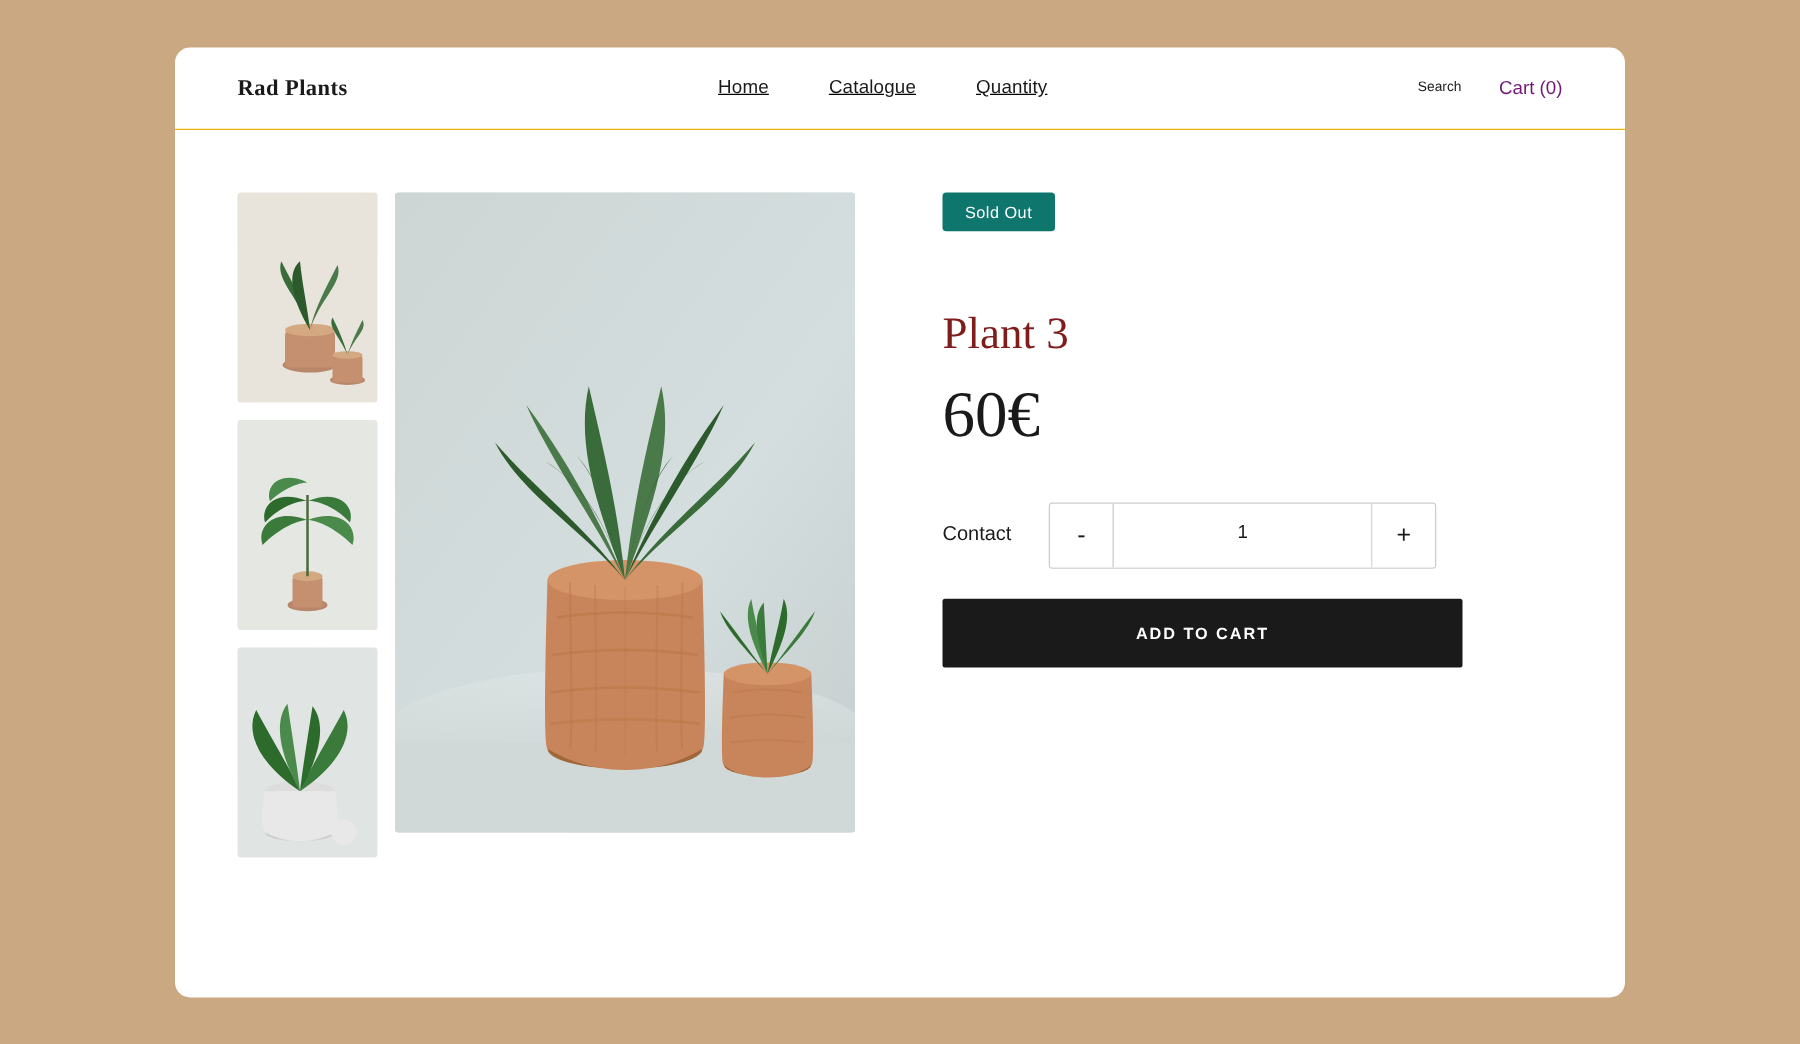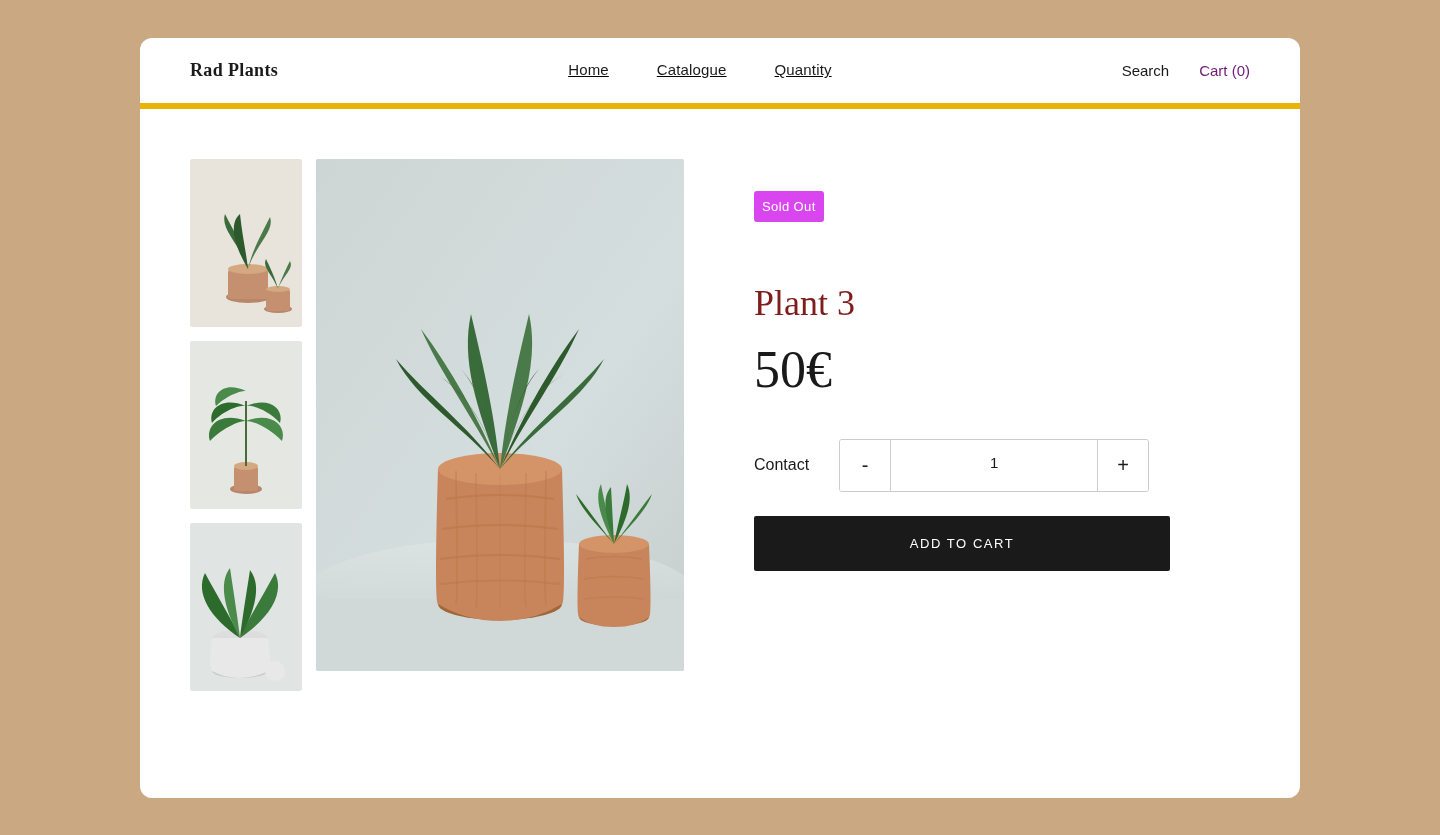--- a/index.html
+++ b/index.html
@@ -21,21 +21,21 @@
       padding: 0;
       overflow: hidden;
     }
 
     
     .header {
       display: flex;
       align-items: center;
       justify-content: space-between;
       padding: 22px 50px;
-      border-bottom: 6px solid #eab308;
+      border-bottom: 1px solid #eab308;
     }
 
     .brand-logo {
       font-size: 18px;
       font-weight: 700;
       letter-spacing: 0.02em;
       color: #1a1a1a;
       font-family: Georgia, serif;
     }
 
@@ -54,21 +54,21 @@
       letter-spacing: 0.01em;
     }
 
     .header-actions {
       display: flex;
       align-items: center;
       gap: 30px;
     }
 
     .header-search {
-      font-size: 15px;
+      font-size: 11px;
       color: #1a1a1a;
       font-family: Arial, sans-serif;
       cursor: pointer;
     }
 
     .header-cart {
       font-size: 15px;
       color: #701a75;
       font-family: Arial, sans-serif;
       cursor: pointer;
@@ -137,29 +137,28 @@
     }
 
     
     .product-info {
       flex: 1;
       padding: 0 0 0 70px;
     }
 
     .sold-out-badge {
       display: inline-block;
-      background: #d946ef;
+      background: #0f766e;
       color: #ffffff;
       font-size: 13px;
       font-family: Arial, sans-serif;
-      padding: 8px 8px;
+      padding: 8px 18px;
       border-radius: 3px;
       margin-bottom: 50px;
       letter-spacing: 0.03em;
-      margin-top: 32px;
     }
 
     .product-name {
       font-size: 36px;
       font-weight: 400;
       color: #7f1d1d;
       font-family: Georgia, serif;
       margin-bottom: 16px;
       margin-top: 10px;
     }
@@ -226,21 +225,21 @@
       max-width: 416px;
       background: #1a1a1a;
       color: #ffffff;
       border: none;
       padding: 20px;
       font-size: 13px;
       font-family: Arial, sans-serif;
       letter-spacing: 0.12em;
       cursor: pointer;
       text-transform: uppercase;
-      font-weight: 400;
+      font-weight: 700;
       border-radius: 2px;
     }
   </style>
 </head>
 <body>
 
 <div class="window">
 
   <header class="header">
     <div class="brand-logo">Rad Plants</div>
@@ -387,21 +386,21 @@
       </div>
 
     </div>
 
     <div class="product-info">
 
       <span class="sold-out-badge">Sold Out</span>
 
       <h1 class="product-name">Plant 3</h1>
 
-      <div class="product-price">50€</div>
+      <div class="product-price">60€</div>
 
       <div class="quantity-row">
         <span class="quantity-label">Contact</span>
         <div class="quantity-control">
           <button class="qty-btn">-</button>
           <span class="qty-value">1</span>
           <button class="qty-btn">+</button>
         </div>
       </div>
 

